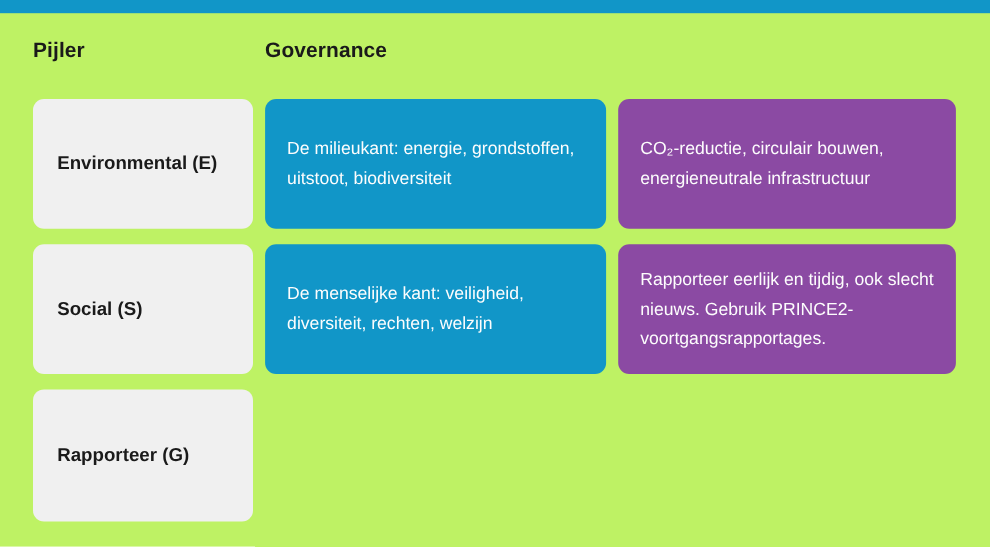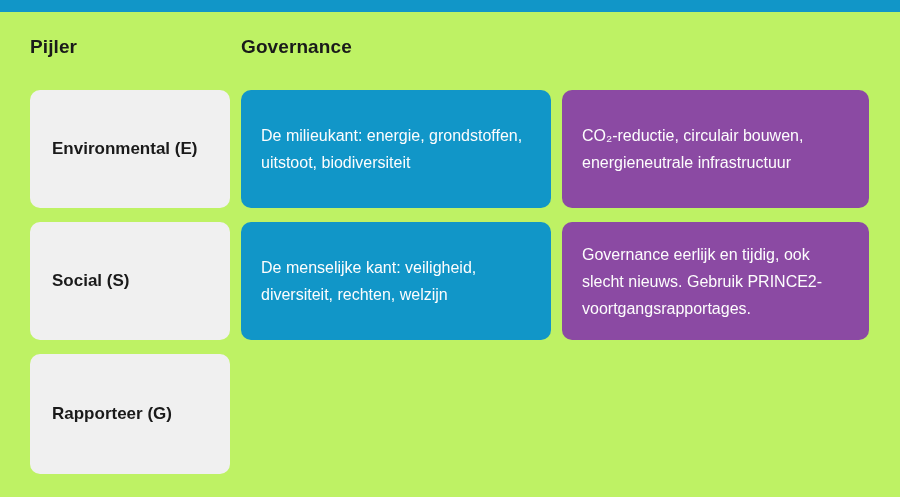--- a/index.html
+++ b/index.html
@@ -113,21 +113,21 @@
       <span class="body-text">CO₂-reductie, circulair bouwen, energieneutrale infrastructuur</span>
     </div>
 
     <div class="cell cell-pillar">
       <span class="label">Social (S)</span>
     </div>
     <div class="cell cell-blue">
       <span class="body-text">De menselijke kant: veiligheid, diversiteit, rechten, welzijn</span>
     </div>
     <div class="cell cell-purple">
-      <span class="body-text">Governance eerlijk en tijdig, ook slecht nieuws. Gebruik PRINCE2-voortgangsrapportages.</span>
+      <span class="body-text">Rapporteer eerlijk en tijdig, ook slecht nieuws. Gebruik PRINCE2-voortgangsrapportages.</span>
     </div>
 
     <div class="cell cell-pillar">
       <span class="label">Rapporteer (G)</span>
     </div>
 
   </div>
 </div>
 
 </body></html>

